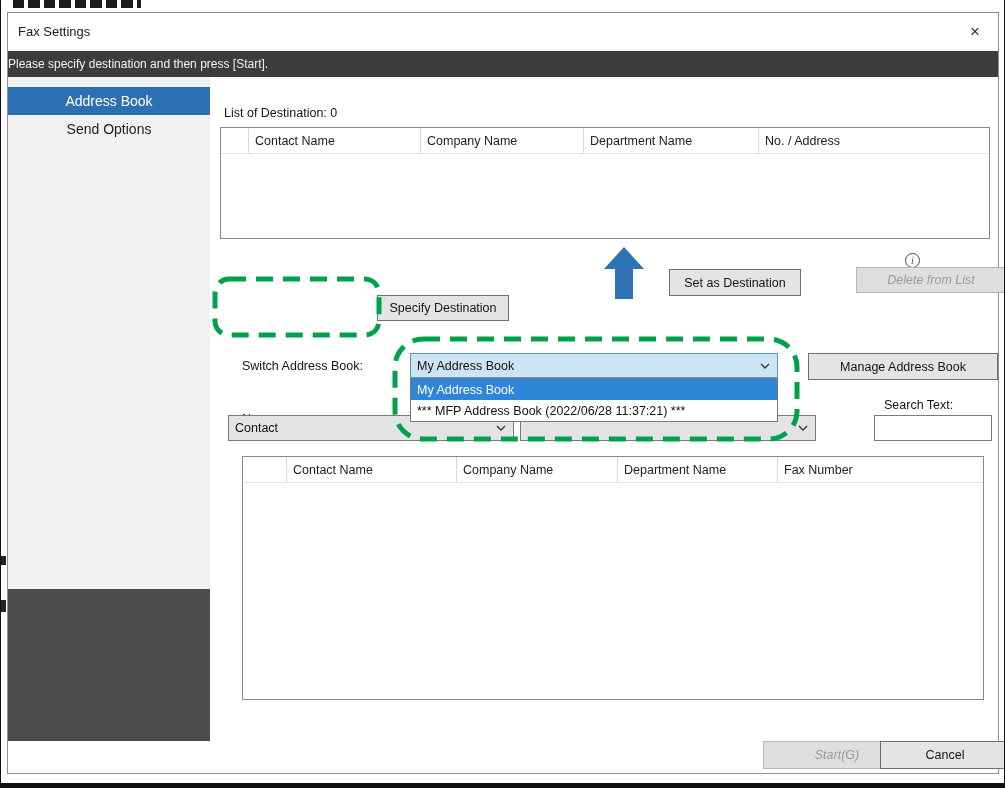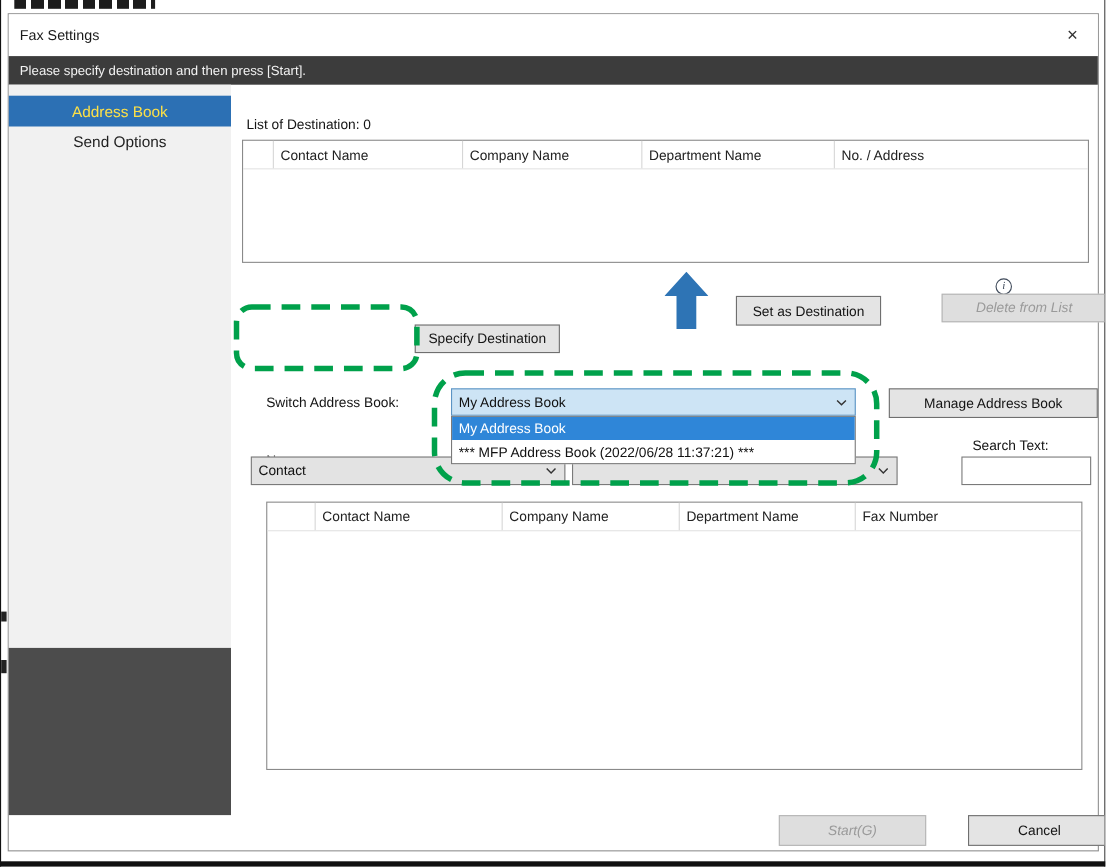--- a/index.html
+++ b/index.html
@@ -13,26 +13,26 @@
   #artifact-left2 { position:absolute; left:0; top:600px; width:5px; height:12px; background:#222; }
 
   #dialog { position:absolute; left:6px; top:12px; width:992px; height:762px; background:#fff; border:1px solid #8f8f8f; }
 
   .titlebar { position:absolute; left:0; top:0; width:100%; height:38px; background:#fff; }
   .title-text { position:absolute; left:10px; top:11px; font-size:13px; color:#1a1a1a;text-align:right; }
   .close-btn { position:absolute; right:8px; top:5px; width:30px; height:27px; display:flex; align-items:center; justify-content:center;
                background:transparent; border:none; font-size:17px; color:#333; cursor:pointer; }
 
   .msgbar { position:absolute; left:0; top:38px; width:100%; height:26px; background:#3c3c3c; color:#f2f2f2;
-            font-size:12px; display:flex; align-items:center; padding-left:10px; }
+            font-size:12px; display:flex; align-items:center; }
 
   .sidebar { position:absolute; left:0; top:64px; width:202px; height:512px; background:#f1f1f1; }
   .side-item { position:absolute; left:0; width:202px; height:28px; display:flex; align-items:center; justify-content:center;
                font-size:14px; color:#1e1e1e; cursor:pointer; }
-  .side-item.sel { background:#2c70b4; color:#fde047; }
+  .side-item.sel { background:#2c70b4; color:#ffffff; }
   #side-item-0 { top:10px; }
   #side-item-1 { top:38px; }
 
   .btn { position:absolute; display:flex; align-items:center; justify-content:center; background:#e4e4e4;
          border:1px solid #6f6f6f; font-size:12.5px; color:#141414; cursor:pointer;margin-left:16px; }
   .btn.disabled { background:#dedede; border-color:#b5b5b5; color:#9a9a9a; cursor:default;font-style:italic; }
   #edit-btn  { left:22px; top:540px; width:158px; height:27px; }
   .dark-panel { position:absolute; left:0; top:576px; width:202px; height:152px; background:#4c4c4c; }
 
   #dest-count { position:absolute; left:216px; top:93px; font-size:12.5px; color:#141414; }
@@ -65,21 +65,21 @@
   .ab-option.sel { background:#2f86d8; color:#fff; }
   #manage-btn { left:784px; top:340px; width:190px; height:27px; }
 
   #name-label   { position:absolute; left:234px; top:399px; font-size:12.5px; color:#141414; }
   #search-label { position:absolute; left:876px; top:385px; font-size:12.5px; color:#141414; }
   #name-combo   { left:220px; top:402px; width:286px; height:26px; background:#e3e3e3; border:1px solid #7a7a7a; }
   #filter-combo { left:512px; top:402px; width:296px; height:26px; background:#e3e3e3; border:1px solid #7a7a7a; }
   #search-input { position:absolute; left:866px; top:402px; width:118px; height:26px; border:1px solid #7a7a7a;
                   font-size:12.5px; padding:0 5px; font-family:"Liberation Sans", sans-serif; }
 
-  #start-btn  { left:684px; top:728px; width:134px; height:28px; }
+  #start-btn  { left:739px; top:728px; width:148px; height:28px; }
   #cancel-btn { left:856px; top:728px; width:130px; height:28px; }
 
   #annotation { position:absolute; left:0; top:0; width:992px; height:762px; pointer-events:none; z-index:20; }
 </style>
 </head>
 <body>
 
 <div id="root">
 
   <div id="artifact-top"></div>

